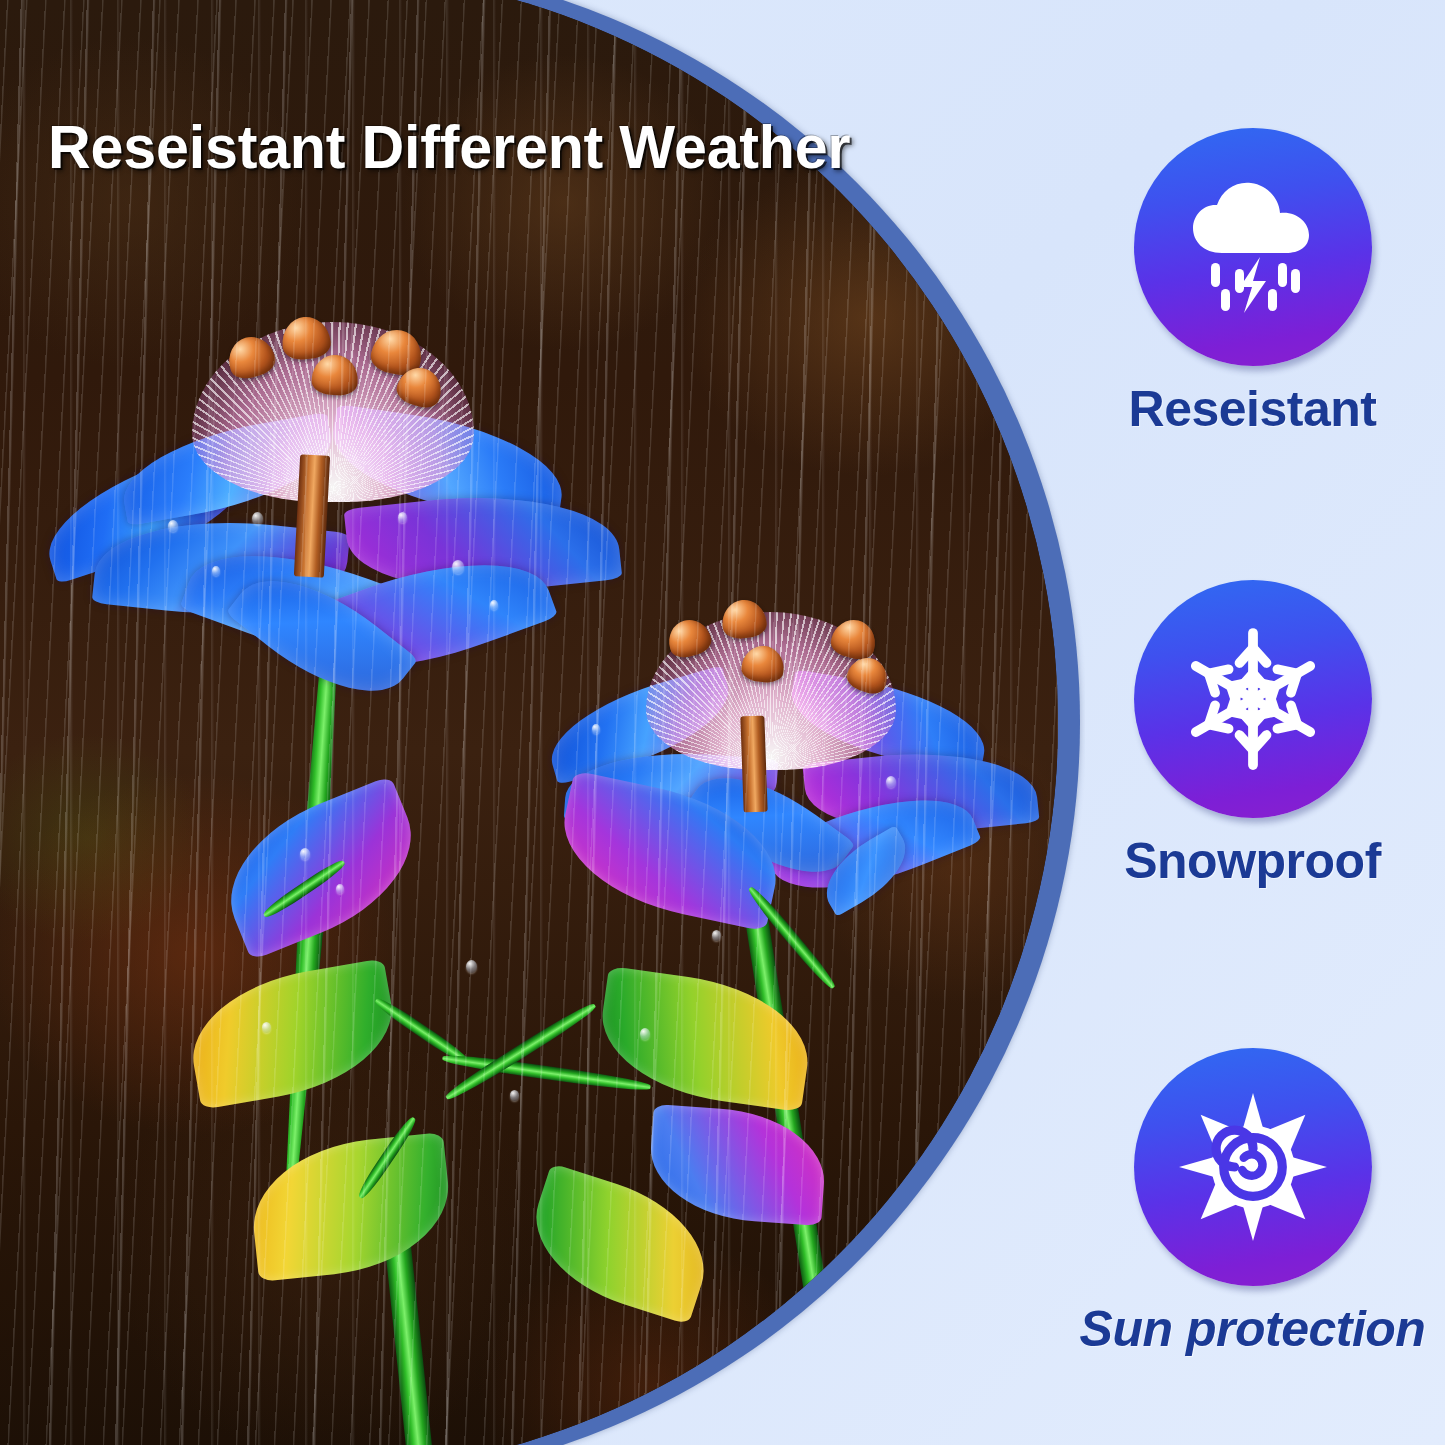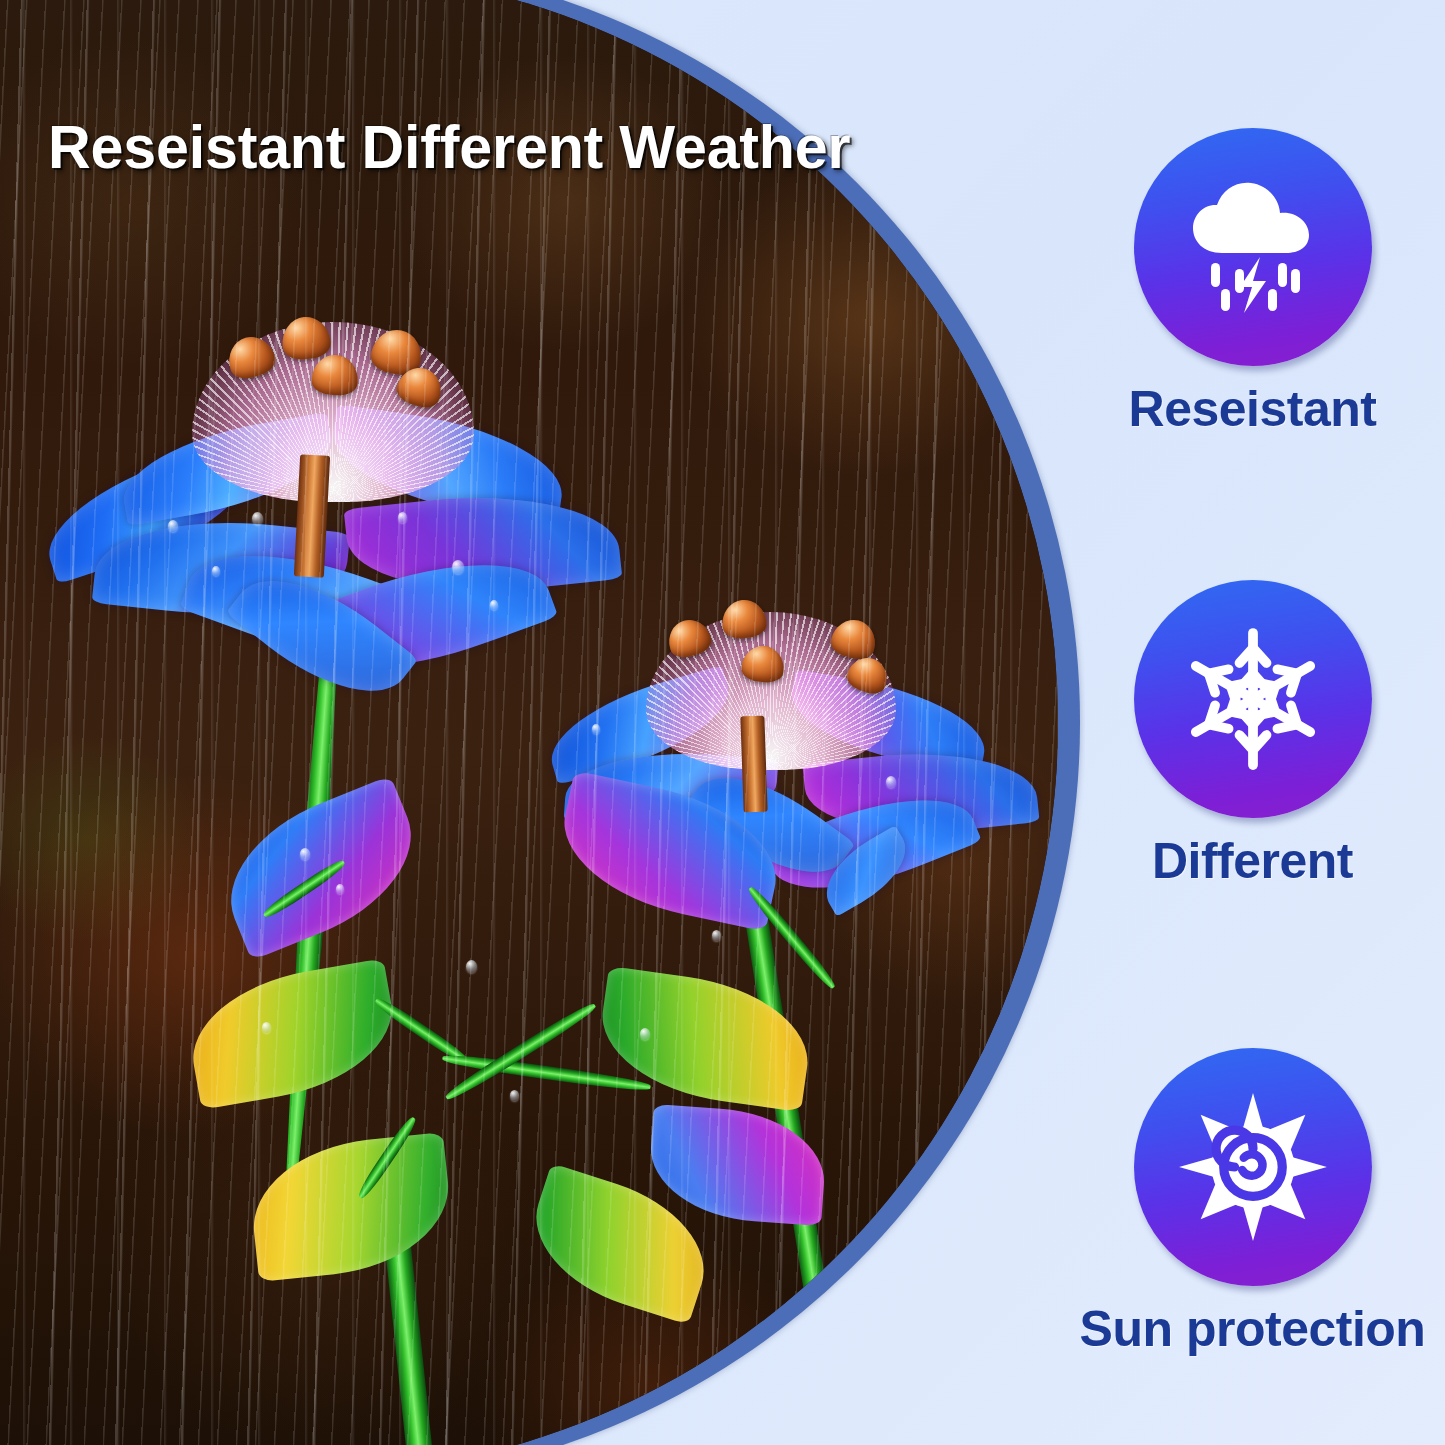--- a/index.html
+++ b/index.html
@@ -408,24 +408,24 @@
               <line x1="50" y1="33" x2="42" y2="42"></line>
                 <line x1="50" y1="33" x2="58" y2="42"></line>
               <line x1="50" y1="84" x2="41" y2="74"></line>
                 <line x1="50" y1="84" x2="59" y2="74"></line>
               <line x1="50" y1="67" x2="42" y2="58"></line>
                 <line x1="50" y1="67" x2="58" y2="58"></line>
             </g>
           </g>
         </svg>
       </div>
-      <div class="feature-label">Different</div>
+      <div class="feature-label">Snowproof</div>
     </div>
 
-    <div class="feature" style="top:1048px;">
+    <div class="feature" style="top:1048px;font-style:italic;">
       <div class="feature-circle">
         <svg class="icon-svg" width="154" height="154" viewBox="0 0 100 100">
           <g fill="#ffffff">
             <g>
               <polygon points="50,2 58,30 42,30"></polygon>
               <polygon points="50,98 42,70 58,70"></polygon>
               <polygon points="2,50 30,42 30,58"></polygon>
               <polygon points="98,50 70,58 70,42"></polygon>
               <polygon points="16,16 40,26 26,40"></polygon>
               <polygon points="84,16 74,40 60,26"></polygon>

